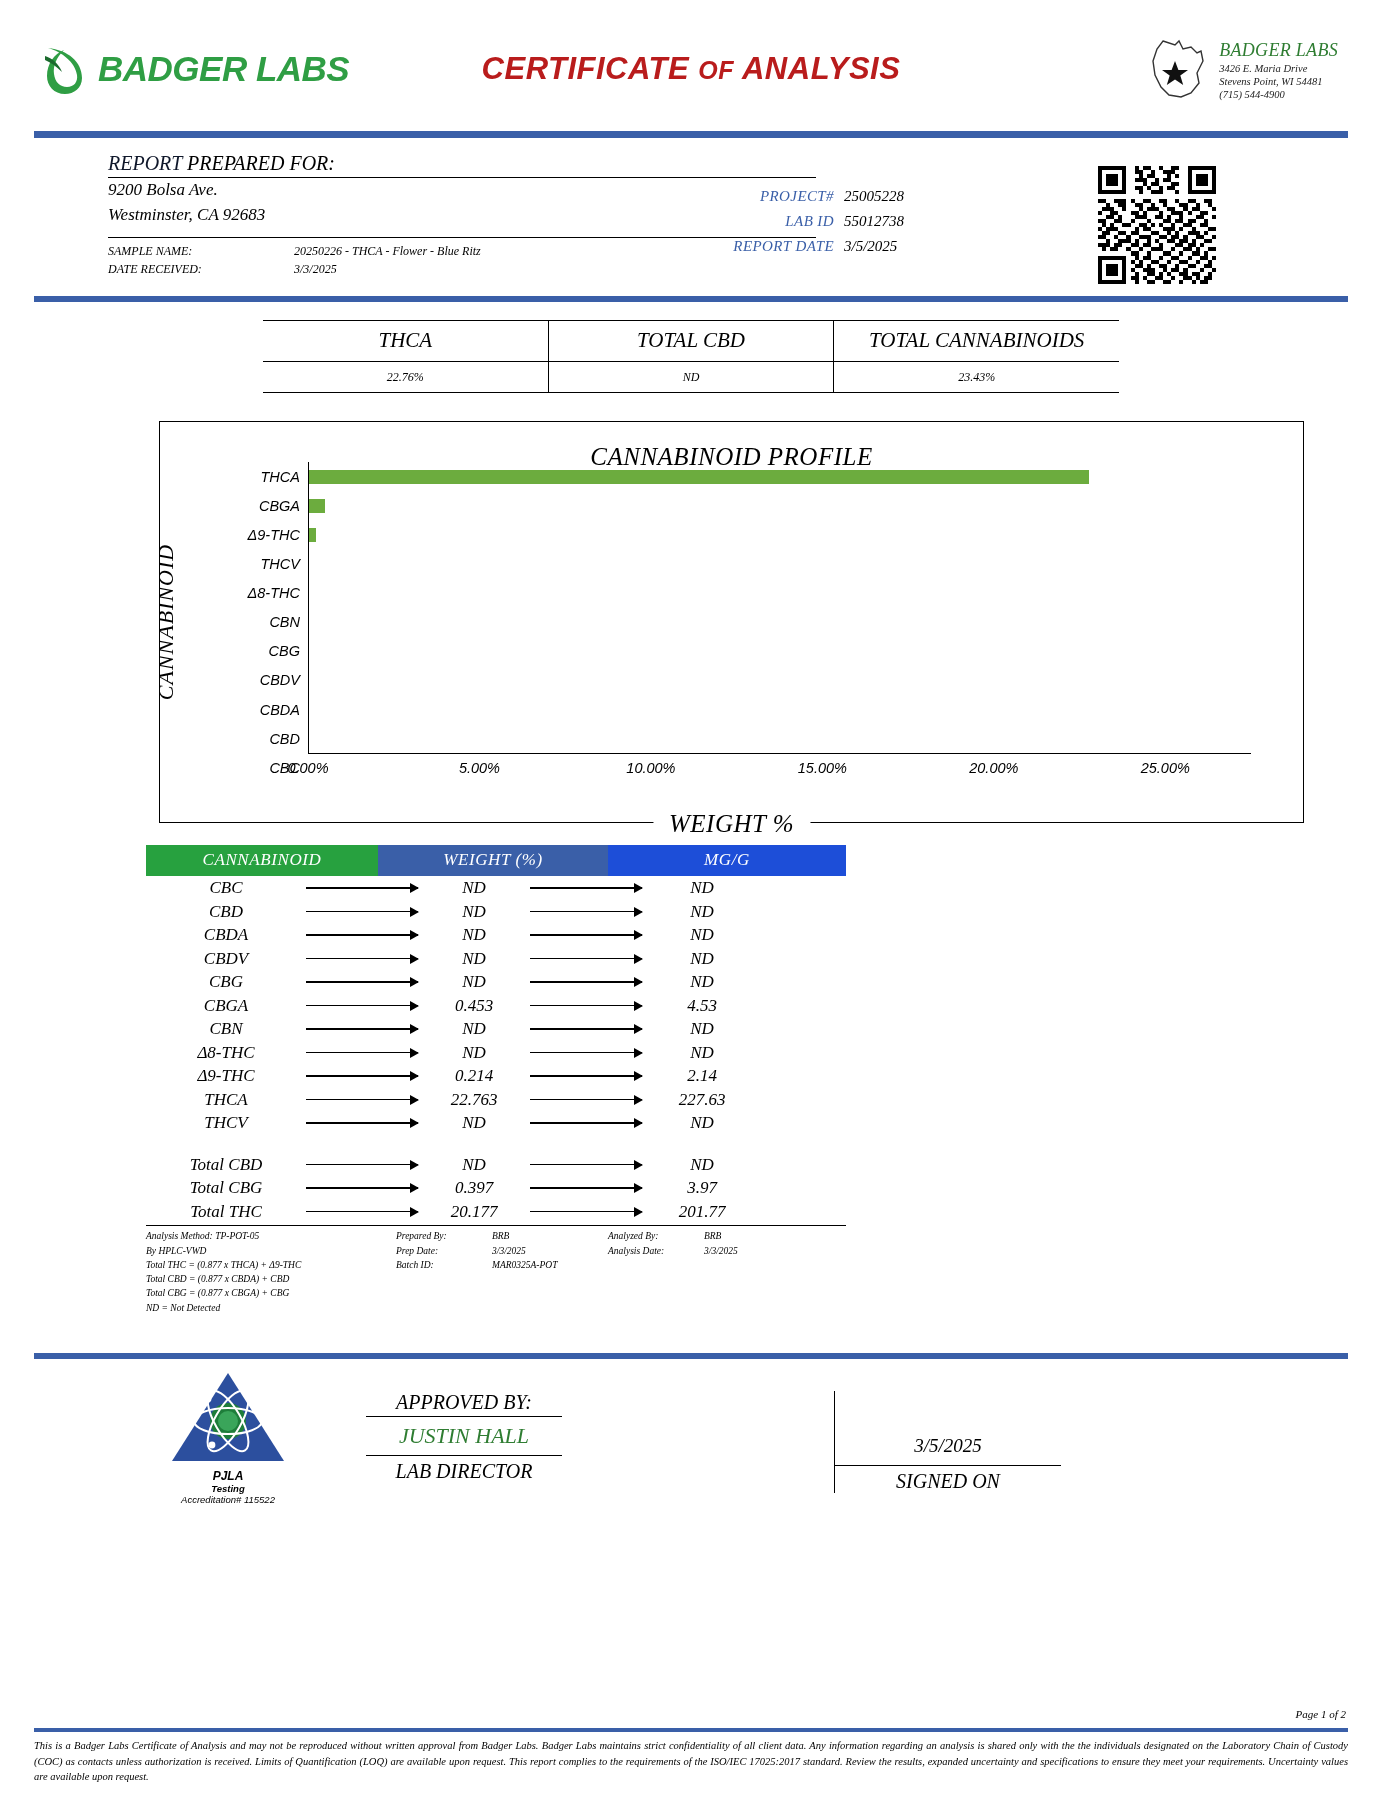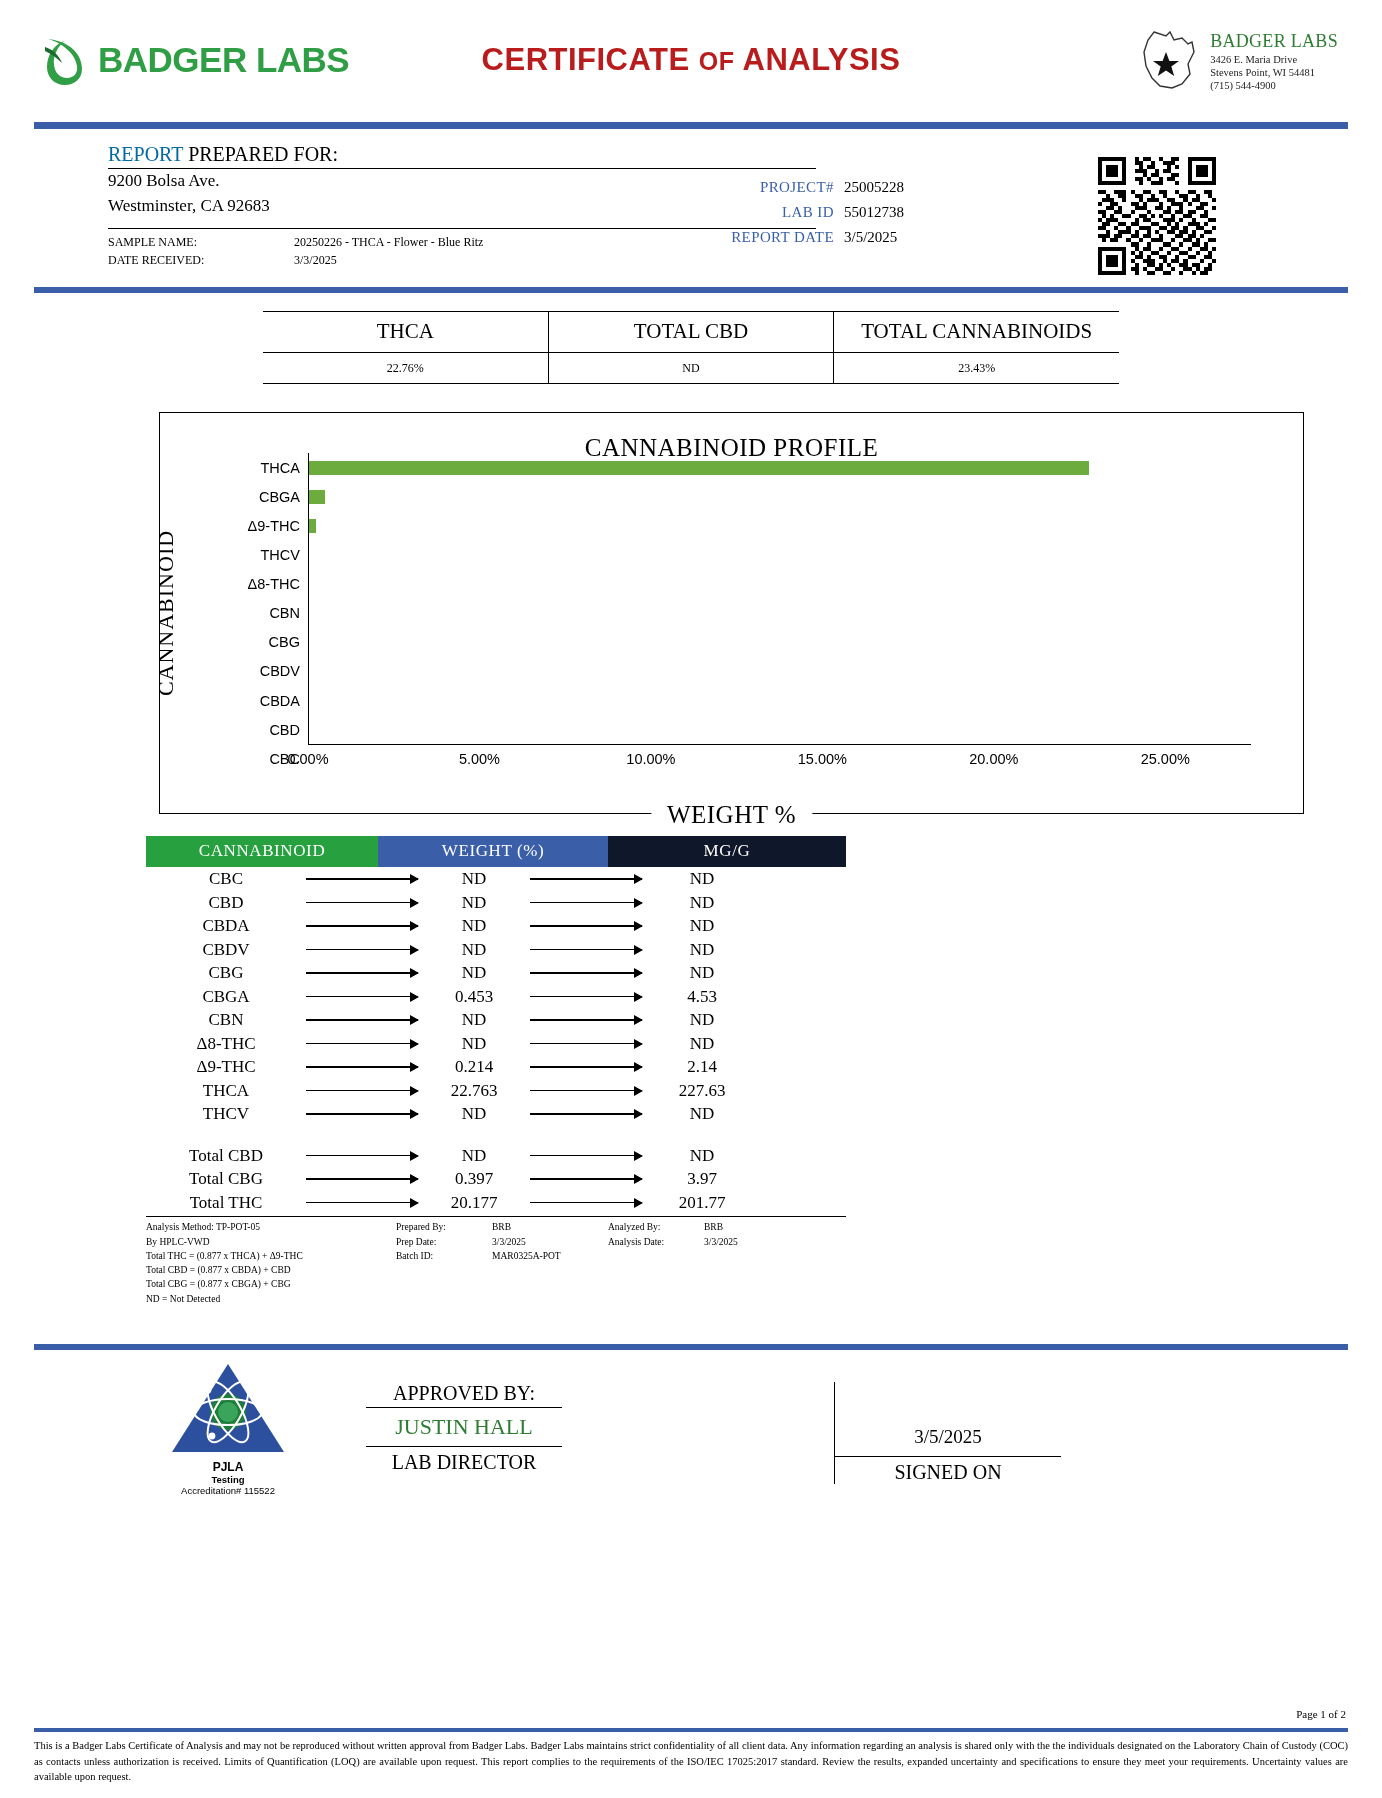--- a/index.html
+++ b/index.html
@@ -13,21 +13,22 @@
     font-family: "Liberation Serif", serif;
     color: #000;
     position: relative;
     overflow: hidden;
   }
   .page {
     position: relative;
     width: 1382px;
     height: 1798px;
     box-sizing: border-box;
-    padding: 0 34px;
+    padding: 9px 34px;
+    font-style: italic;
   }
 
   
   .header {
     position: relative;
     height: 120px;
     display: flex;
     align-items: center;
   }
   .logo-wrap {
@@ -95,21 +96,21 @@
     position: relative;
     padding: 14px 0 0 0;
   }
   .report-inner { position: relative; padding-left: 74px; }
   .report-head {
     font-size: 20px;
     border-bottom: 1.5px solid #000;
     width: 708px;
     padding-bottom: 2px;
   }
-  .report-word { color: #0369a1; }
+  .report-word { color: #0f172a; }
   .client-name { font-size: 21px; margin-top: 5px; }
   .client-line { font-size: 17px; line-height: 1.45; }
 
   .meta-table {
     position: absolute;
     right: 384px;
     top: 32px;
     font-size: 15px;
   }
   .meta-row { display: flex; line-height: 1.65; }
@@ -253,21 +254,21 @@
   .cb-head div {
     padding: 5px 0 6px 0;
     text-align: center;
     font-variant: small-caps;
     font-size: 17px;
     letter-spacing: 0.6px;
     color: #fff;
   }
   .cb-h1 { width: 232px; background: #27a13f; }
   .cb-h2 { width: 230px; background: #3a5fa8; }
-  .cb-h3 { width: 238px; background: #0f172a; }
+  .cb-h3 { width: 238px; background: #1d4ed8; }
 
   .cb-row {
     display: flex;
     align-items: center;
     height: 23.5px;
   }
   .cb-name { width: 160px; text-align: center; }
   .cb-arrow { width: 112px; display: flex; align-items: center; }
   .arrow-line {
     flex: 1;

